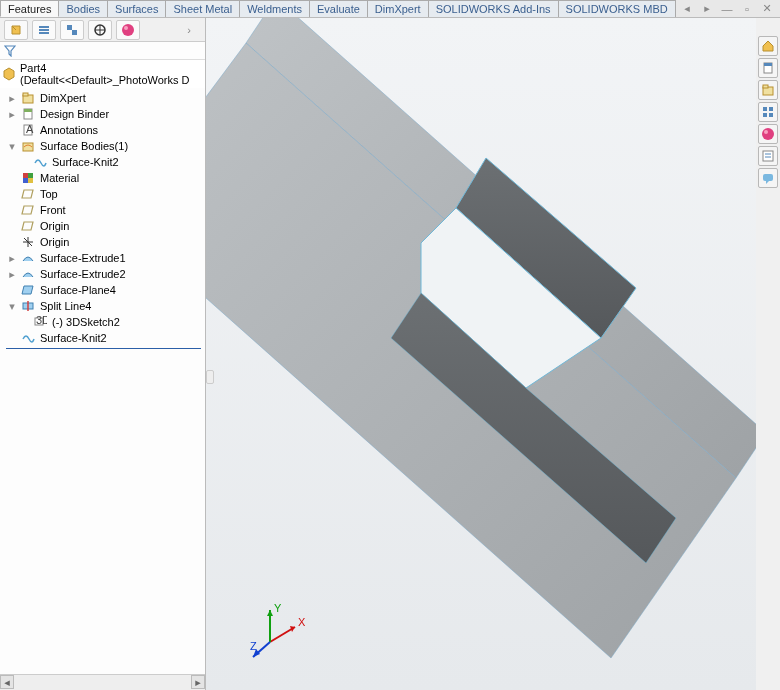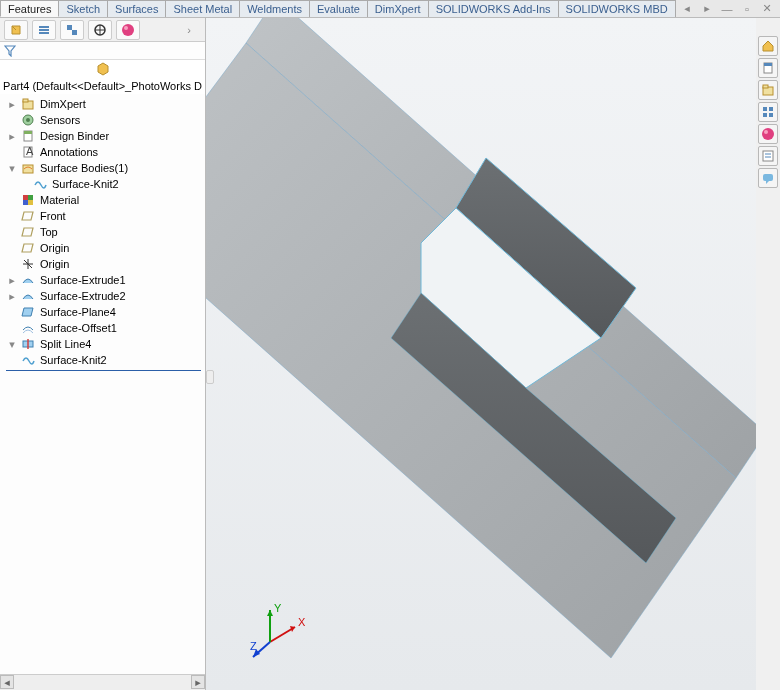--- a/index.html
+++ b/index.html
@@ -19,21 +19,21 @@
 .vt-icon { width: 18px; height: 18px; display: inline-flex; align-items: center; justify-content: center; cursor: pointer; }
 
 
 .left-panel { position: absolute; top: 18px; left: 0; width: 206px; bottom: 0; background: #fdfdfd; border-right: 1px solid #bbb; display: flex; flex-direction: column; }
 .fm-tabs { display: flex; height: 24px; border-bottom: 1px solid #ccc; background: #f0f0f0; align-items: center; padding: 2px 4px; gap: 4px; }
 .fm-tab { width: 24px; height: 20px; border: 1px solid #ccc; background: #fafafa; border-radius: 2px; display: inline-flex; align-items: center; justify-content: center; cursor: pointer; }
 .fm-tab.arrow { margin-left: auto; border: none; background: none; color: #888; }
 .fm-filter { height: 18px; border-bottom: 1px solid #ddd; display: flex; align-items: center; padding-left: 4px; }
 
 .tree { flex: 1; overflow-y: auto; padding: 2px 0 2px 2px; }
-.tree-root { display: flex; align-items: center; gap: 4px; padding: 2px 2px; background: #fff; flex-direction: column; }
+.tree-root { display: flex; align-items: center; gap: 4px; padding: 2px 2px; background: #fff; }
 .tree-root .ico { color: #e0b020; }
 .tree-item { display: flex; align-items: center; gap: 4px; padding: 1px 2px 1px 6px; white-space: nowrap; cursor: pointer; }
 .tree-item .caret { width: 8px; color: #888; display: inline-block; text-align: center; }
 .tree-item .ico { width: 16px; height: 14px; display: inline-flex; align-items: center; justify-content: center; }
 .tree-item.child { padding-left: 30px; }
 .tree-sep { height: 1px; background: #2b5fa8; margin: 2px 4px; }
 
 .scroll-track { height: 16px; background: #eee; border-top: 1px solid #ccc; position: relative; }
 .scroll-thumb-btn { width: 14px; height: 14px; background: #e4e4e4; border: 1px solid #bbb; position: absolute; top: 0; display: flex; align-items: center; justify-content: center; color: #666; }
 
@@ -50,21 +50,21 @@
 svg { display: block; }
 </style>
 </head>
 <body>
 
 <div class="tab-bar">
   <div class="tab active">
       <span>Features</span>
     </div>
   <div class="tab">
-      <span>Sketch</span>
+      <span>Bodies</span>
     </div>
   <div class="tab">
       <span>Surfaces</span>
     </div>
   <div class="tab">
       <span>Sheet Metal</span>
     </div>
   <div class="tab">
       <span>Weldments</span>
     </div>
@@ -206,30 +206,20 @@
         <span class="caret">▸</span>
         <span class="ico">
           <svg width="14" height="14">
             <rect x="2" y="4" width="10" height="8" fill="#f0e0a0" stroke="#b89030"></rect>
             <rect x="2" y="2" width="5" height="3" fill="#f0e0a0" stroke="#b89030"></rect>
           </svg>
         </span>
         <span>DimXpert</span>
       </div>
       <div class="tree-item">
-        <span class="caret"></span>
-        <span class="ico">
-          <svg width="14" height="14">
-            <circle cx="7" cy="7" r="5" fill="#a0d0a0" stroke="#508050"></circle>
-            <circle cx="7" cy="7" r="2" fill="#508050"></circle>
-          </svg>
-        </span>
-        <span>Sensors</span>
-      </div>
-      <div class="tree-item">
         <span class="caret">▸</span>
         <span class="ico">
           <svg width="14" height="14">
             <rect x="3" y="2" width="8" height="10" fill="#fff" stroke="#888"></rect>
             <rect x="3" y="2" width="8" height="3" fill="#80b060"></rect>
           </svg>
         </span>
         <span>Design Binder</span>
       </div>
       <div class="tree-item">
@@ -272,30 +262,30 @@
         </span>
         <span>Material <not specified=""></not></span>
       </div>
       <div class="tree-item">
         <span class="caret"></span>
         <span class="ico">
           <svg width="14" height="14">
             <path d="M3 3 L12 3 L10 11 L1 11 Z" fill="none" stroke="#b0a060" stroke-width="1.2"></path>
           </svg>
         </span>
+        <span>Top</span>
+      </div>
+      <div class="tree-item">
+        <span class="caret"></span>
+        <span class="ico">
+          <svg width="14" height="14">
+            <path d="M3 3 L12 3 L10 11 L1 11 Z" fill="none" stroke="#b0a060" stroke-width="1.2"></path>
+          </svg>
+        </span>
         <span>Front</span>
-      </div>
-      <div class="tree-item">
-        <span class="caret"></span>
-        <span class="ico">
-          <svg width="14" height="14">
-            <path d="M3 3 L12 3 L10 11 L1 11 Z" fill="none" stroke="#b0a060" stroke-width="1.2"></path>
-          </svg>
-        </span>
-        <span>Top</span>
       </div>
       <div class="tree-item">
         <span class="caret"></span>
         <span class="ico">
           <svg width="14" height="14">
             <path d="M3 3 L12 3 L10 11 L1 11 Z" fill="none" stroke="#b0a060" stroke-width="1.2"></path>
           </svg>
         </span>
         <span>Origin</span>
       </div>
@@ -331,38 +321,37 @@
       <div class="tree-item">
         <span class="caret"></span>
         <span class="ico">
           <svg width="14" height="14">
             <path d="M3 3 L12 3 L10 11 L1 11 Z" fill="#a0d0f0" stroke="#4080b0"></path>
           </svg>
         </span>
         <span>Surface-Plane4</span>
       </div>
       <div class="tree-item">
-        <span class="caret"></span>
-        <span class="ico">
-          <svg width="14" height="14">
-            <path d="M2 9 Q7 3 12 9" fill="none" stroke="#4080b0"></path>
-            <path d="M2 12 Q7 6 12 12" fill="none" stroke="#a0c0e0"></path>
-          </svg>
-        </span>
-        <span>Surface-Offset1</span>
-      </div>
-      <div class="tree-item">
         <span class="caret">▾</span>
         <span class="ico">
           <svg width="14" height="14">
             <rect x="2" y="4" width="10" height="6" fill="#a0d0f0" stroke="#4080b0"></rect>
             <line x1="7" y1="2" x2="7" y2="12" stroke="#d04040" stroke-width="1.5"></line>
           </svg>
         </span>
         <span>Split Line4</span>
+      </div>
+      <div class="tree-item child">
+        <span class="ico">
+          <svg width="14" height="14">
+            <rect x="2" y="3" width="8" height="7" fill="#fff" stroke="#888"></rect>
+            <text x="3" y="9" font-size="5" fill="#444">3D</text>
+          </svg>
+        </span>
+        <span>(-) 3DSketch2</span>
       </div>
       <div class="tree-item">
         <span class="caret"></span>
         <span class="ico">
           <svg width="14" height="14">
             <path d="M2 8 Q5 2 8 8 Q11 14 13 8" fill="none" stroke="#50a0d0" stroke-width="1.5"></path>
           </svg>
         </span>
         <span>Surface-Knit2</span>
       </div>

